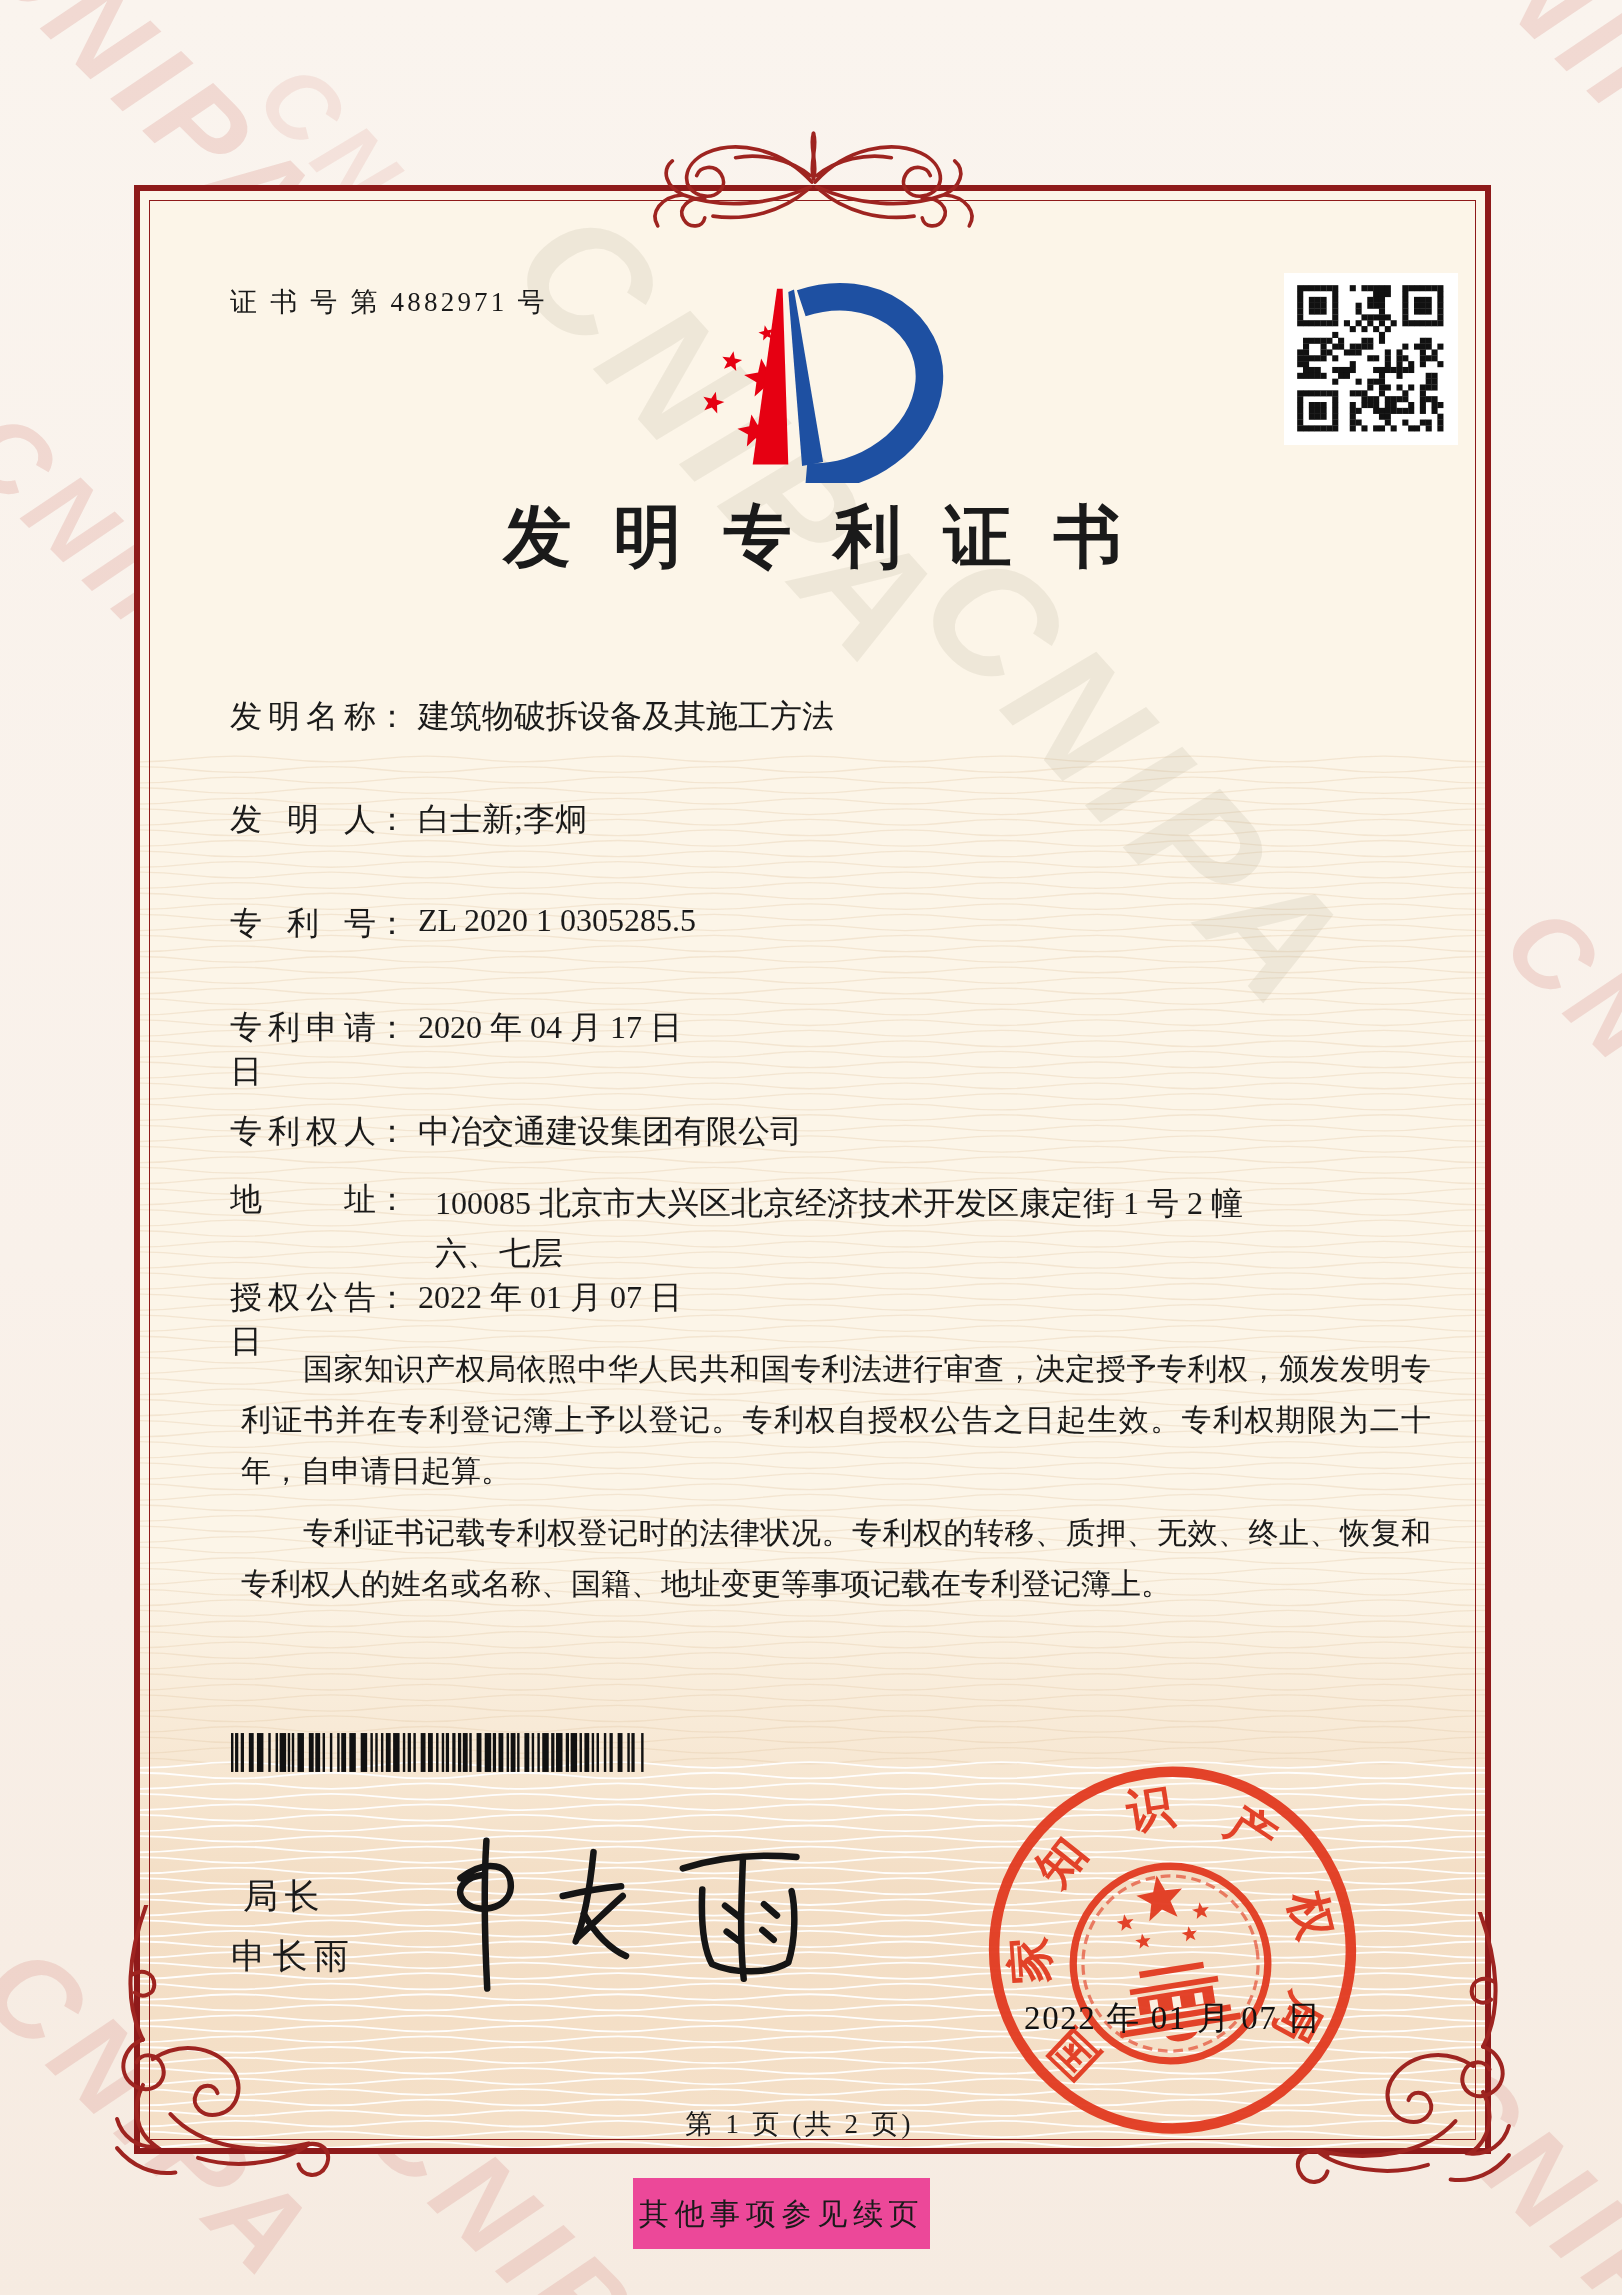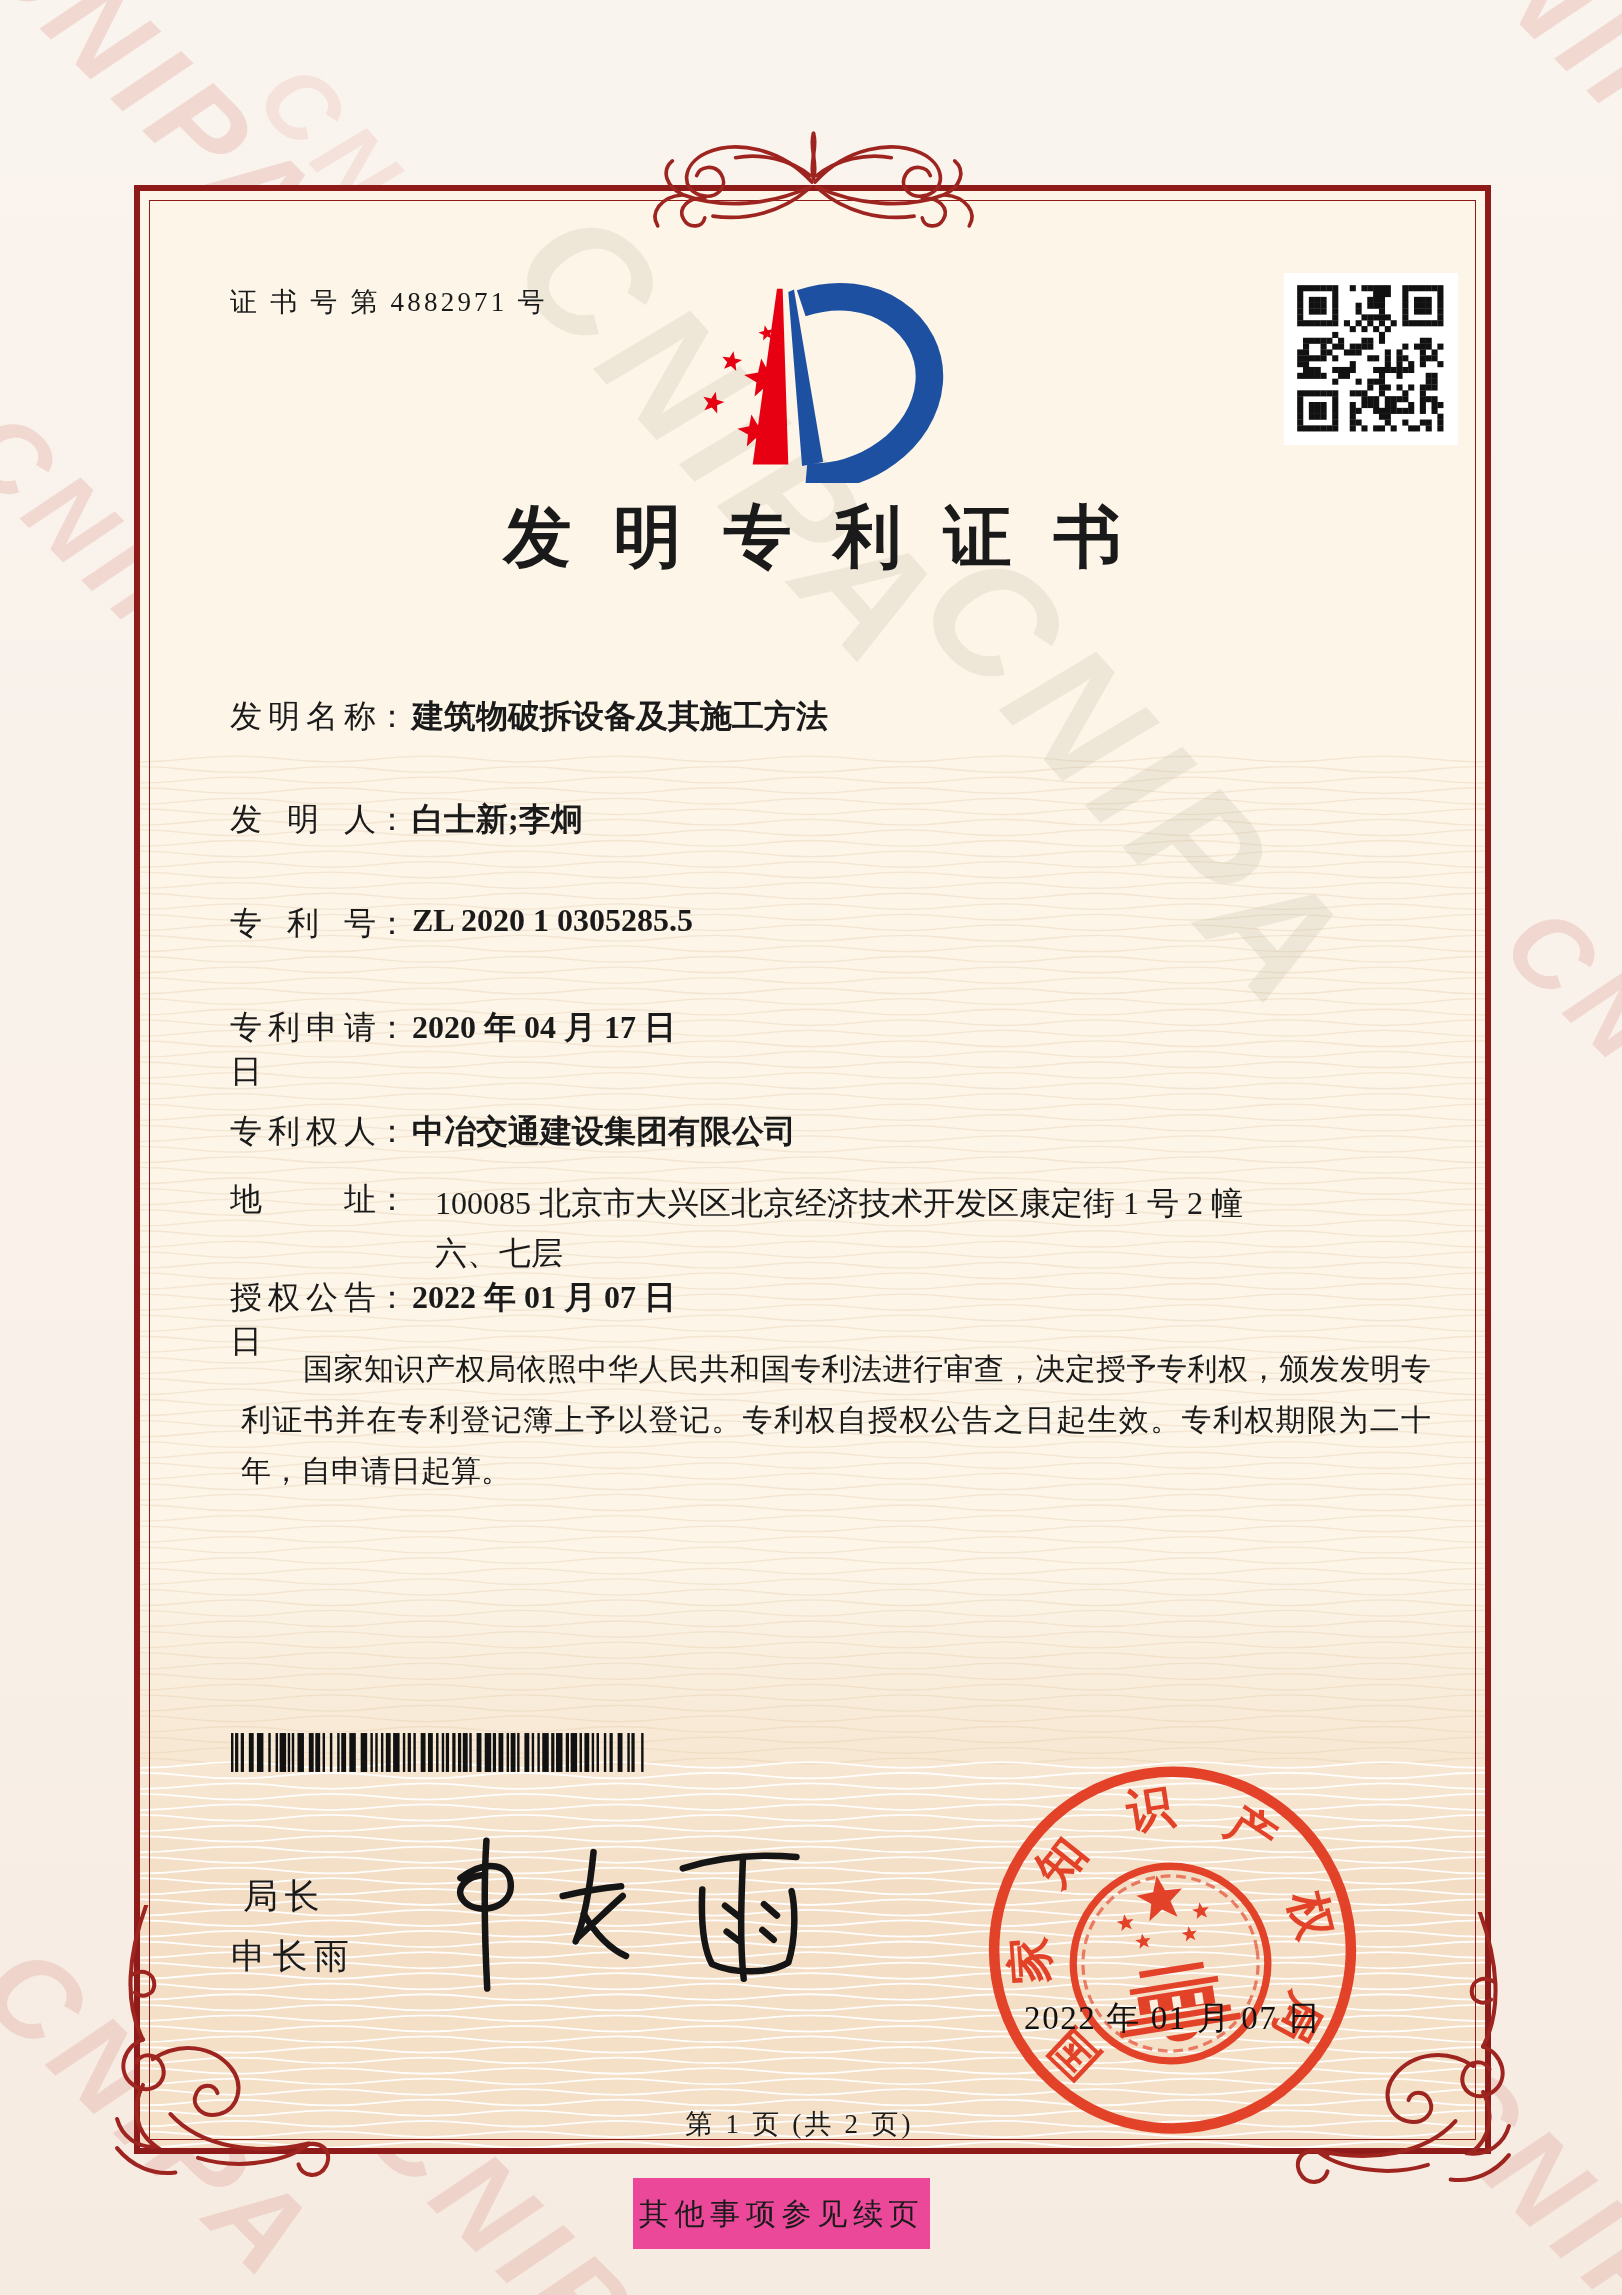--- a/index.html
+++ b/index.html
@@ -31,21 +31,21 @@
     background:linear-gradient(180deg,rgba(242,218,190,0) 0%,rgba(242,218,190,0.45) 30%,rgba(241,216,188,0.8) 55%,rgba(244,222,197,0.9) 100%);}
   .frame-outer{left:134px;top:185px;width:1345px;height:1957px;border:6.5px solid #8e1a1a;}
   .frame-inner{left:149px;top:200px;width:1325px;height:1938px;border:1.6px solid #8e1a1a;}
   
   .certno{left:230px;top:284px;font-size:27px;letter-spacing:3.2px;}
   .title{left:134px;top:492px;width:1357px;text-align:center;font-size:68px;font-weight:bold;
          letter-spacing:42px;text-indent:42px;}
   .frow{left:230px;width:1233px;font-size:32px;}
   .flabel{display:inline-block;width:146px;text-align:justify;text-align-last:justify;vertical-align:top;}
   .fcolon{vertical-align:top;}
-  .fvalue{margin-left:4px;vertical-align:top;font-weight:bold;}
+  .fvalue{margin-left:10px;vertical-align:top;}
   .addr-lines{display:inline-block;margin-left:27px;vertical-align:top;line-height:50px;}
   .grant-right{position:absolute;left:649px;top:0;}
   .paras{left:230px;top:1332px;width:1212px;font-size:30px;line-height:51px;text-align:justify;}
   .paras p{margin:11px;text-indent:62px;}
   .pagenum{left:134px;top:2106px;width:1331px;text-align:center;font-size:27px;letter-spacing:3.2px;}
   .contbox{left:633px;top:2178px;width:297px;height:71px;background:#ec4899;
            text-align:center;line-height:71px;font-size:30px;letter-spacing:5.7px;}
   .officer-title{left:243px;top:1873px;font-size:35px;letter-spacing:6.5px;text-align:center;}
   .officer-name{left:231px;top:1933px;font-size:35px;letter-spacing:6.5px;}
   .sealdate{left:1005px;top:1996px;width:336px;text-align:center;font-size:33px;letter-spacing:1.6px;color:#111;}
@@ -575,20 +575,21 @@
 <div class="abs frow" style="top:1178px">
   <span class="flabel">地址</span><span class="fcolon">：</span><span class="addr-lines"><span>100085 北京市大兴区北京经济技术开发区康定街 1 号 2 幢</span><br><span>六、七层</span></span>
 </div>
 
 <div class="abs frow" style="top:1276px">
   <span class="flabel">授权公告日</span><span class="fcolon">：</span><span class="fvalue">2022 年 01 月 07 日</span>
 </div>
 
 <div class="abs paras">
   <p>国家知识产权局依照中华人民共和国专利法进行审查，决定授予专利权，颁发发明专利证书并在专利登记簿上予以登记。专利权自授权公告之日起生效。专利权期限为二十年，自申请日起算。</p>
+  <p>专利证书记载专利权登记时的法律状况。专利权的转移、质押、无效、终止、恢复和专利权人的姓名或名称、国籍、地址变更等事项记载在专利登记簿上。</p>
 </div>
 
 <svg id="barcode" class="abs" style="left:231px;top:1733px" width="415" height="39" viewBox="0 0 512 48">
     <rect x="0" y="0" width="3" height="48" fill="#111"></rect>
     <rect x="5" y="0" width="4" height="48" fill="#111"></rect>
     <rect x="12" y="0" width="4" height="48" fill="#111"></rect>
     <rect x="22" y="0" width="6" height="48" fill="#111"></rect>
     <rect x="32" y="0" width="8" height="48" fill="#111"></rect>
     <rect x="46" y="0" width="3" height="48" fill="#111"></rect>
     <rect x="55" y="0" width="3" height="48" fill="#111"></rect>

